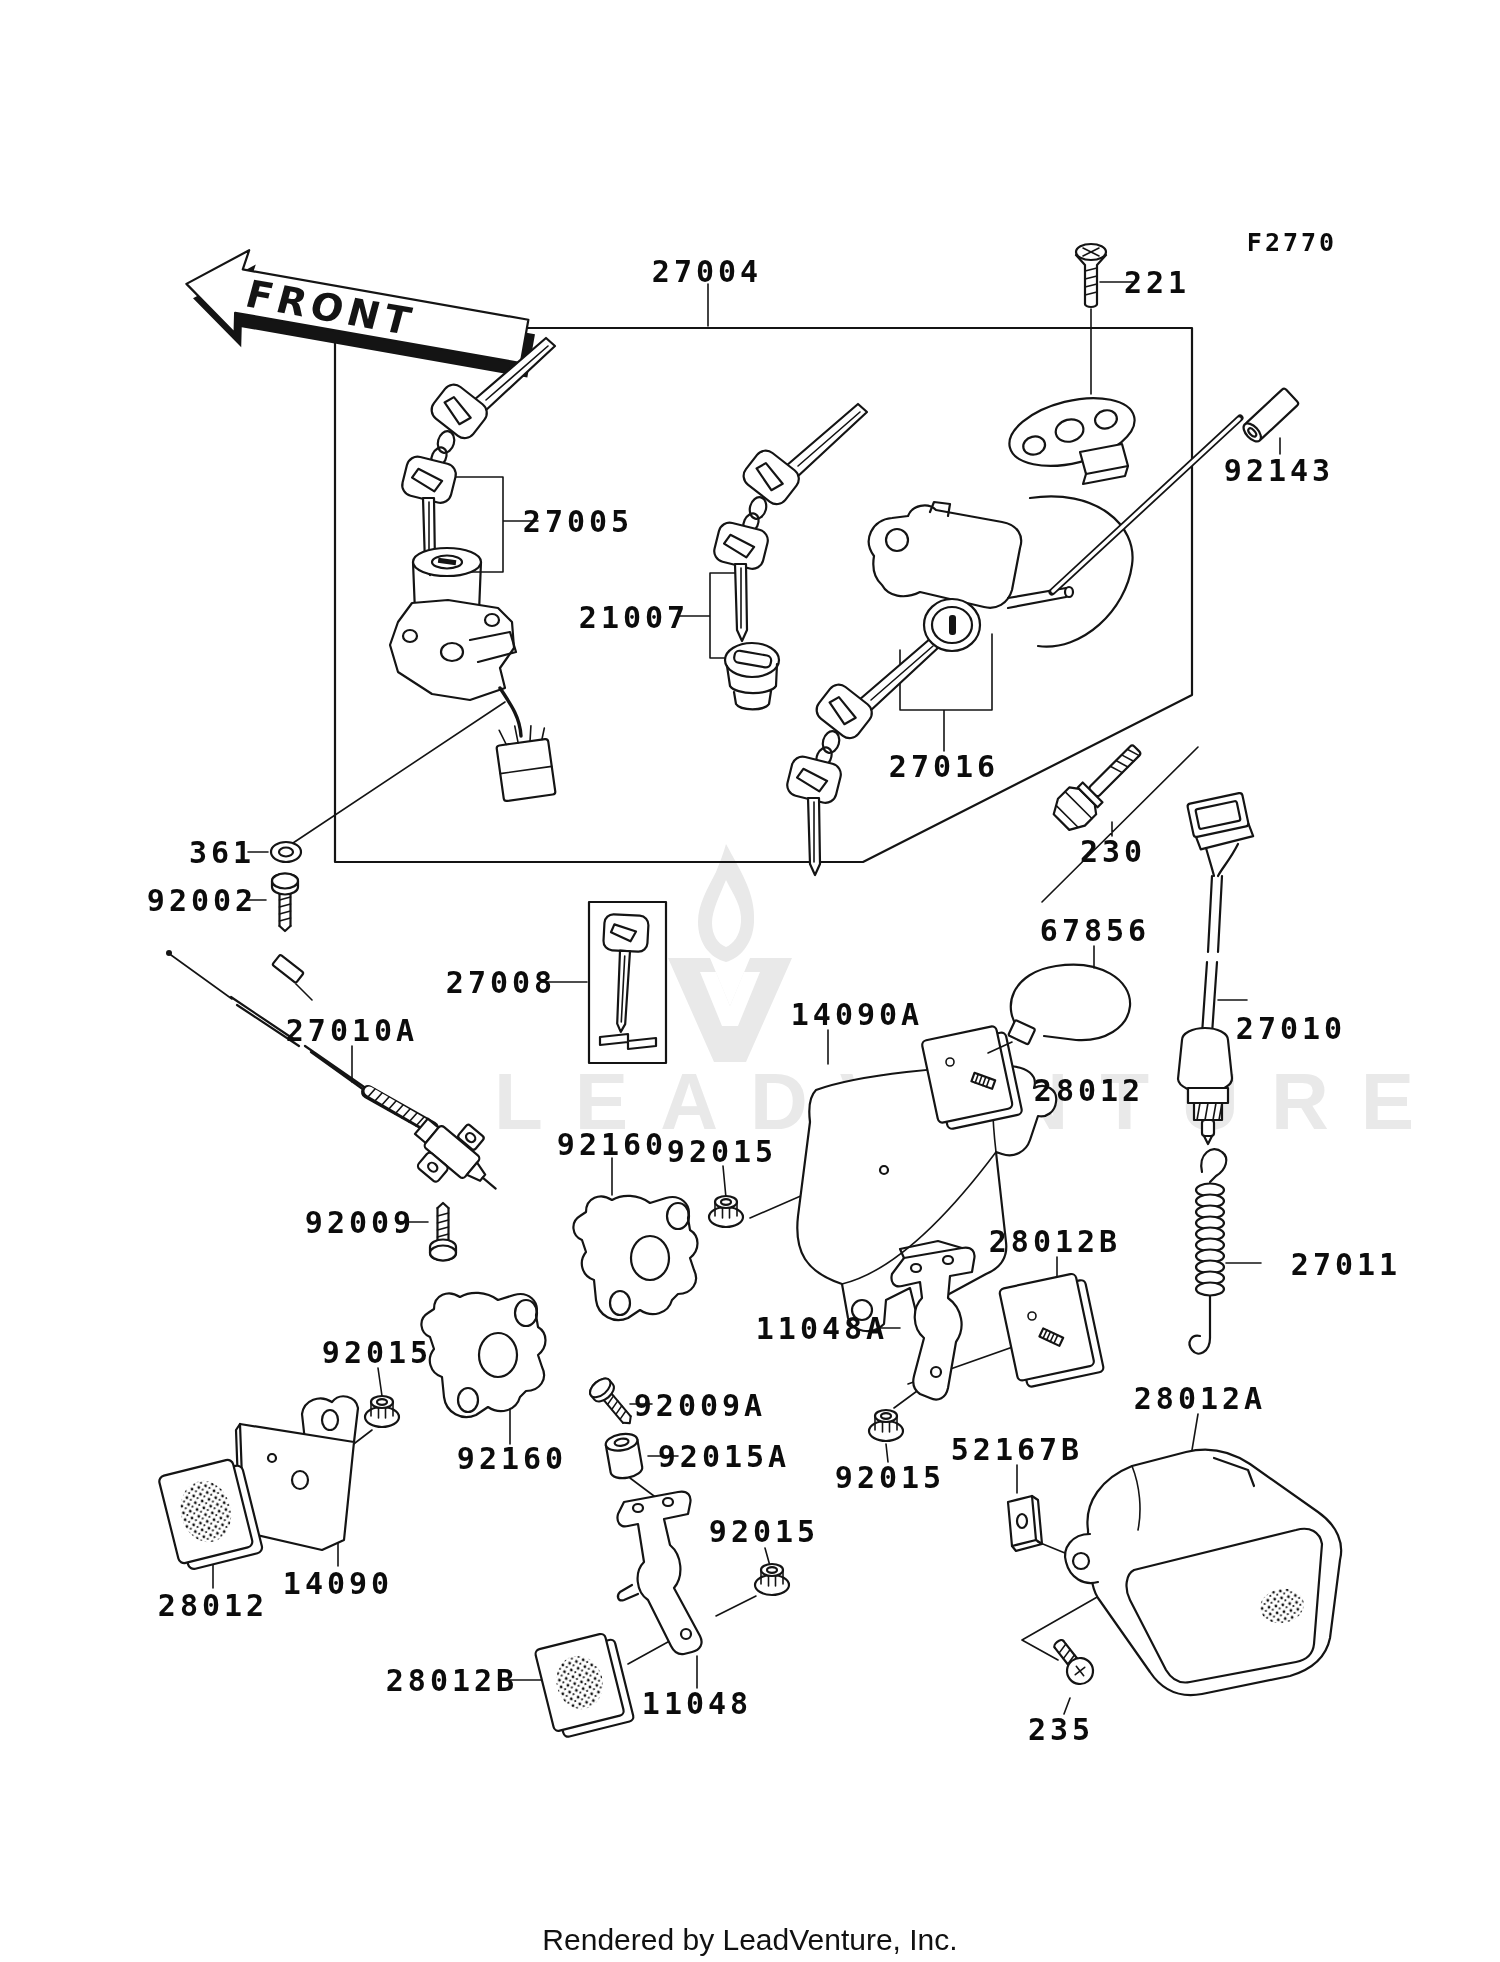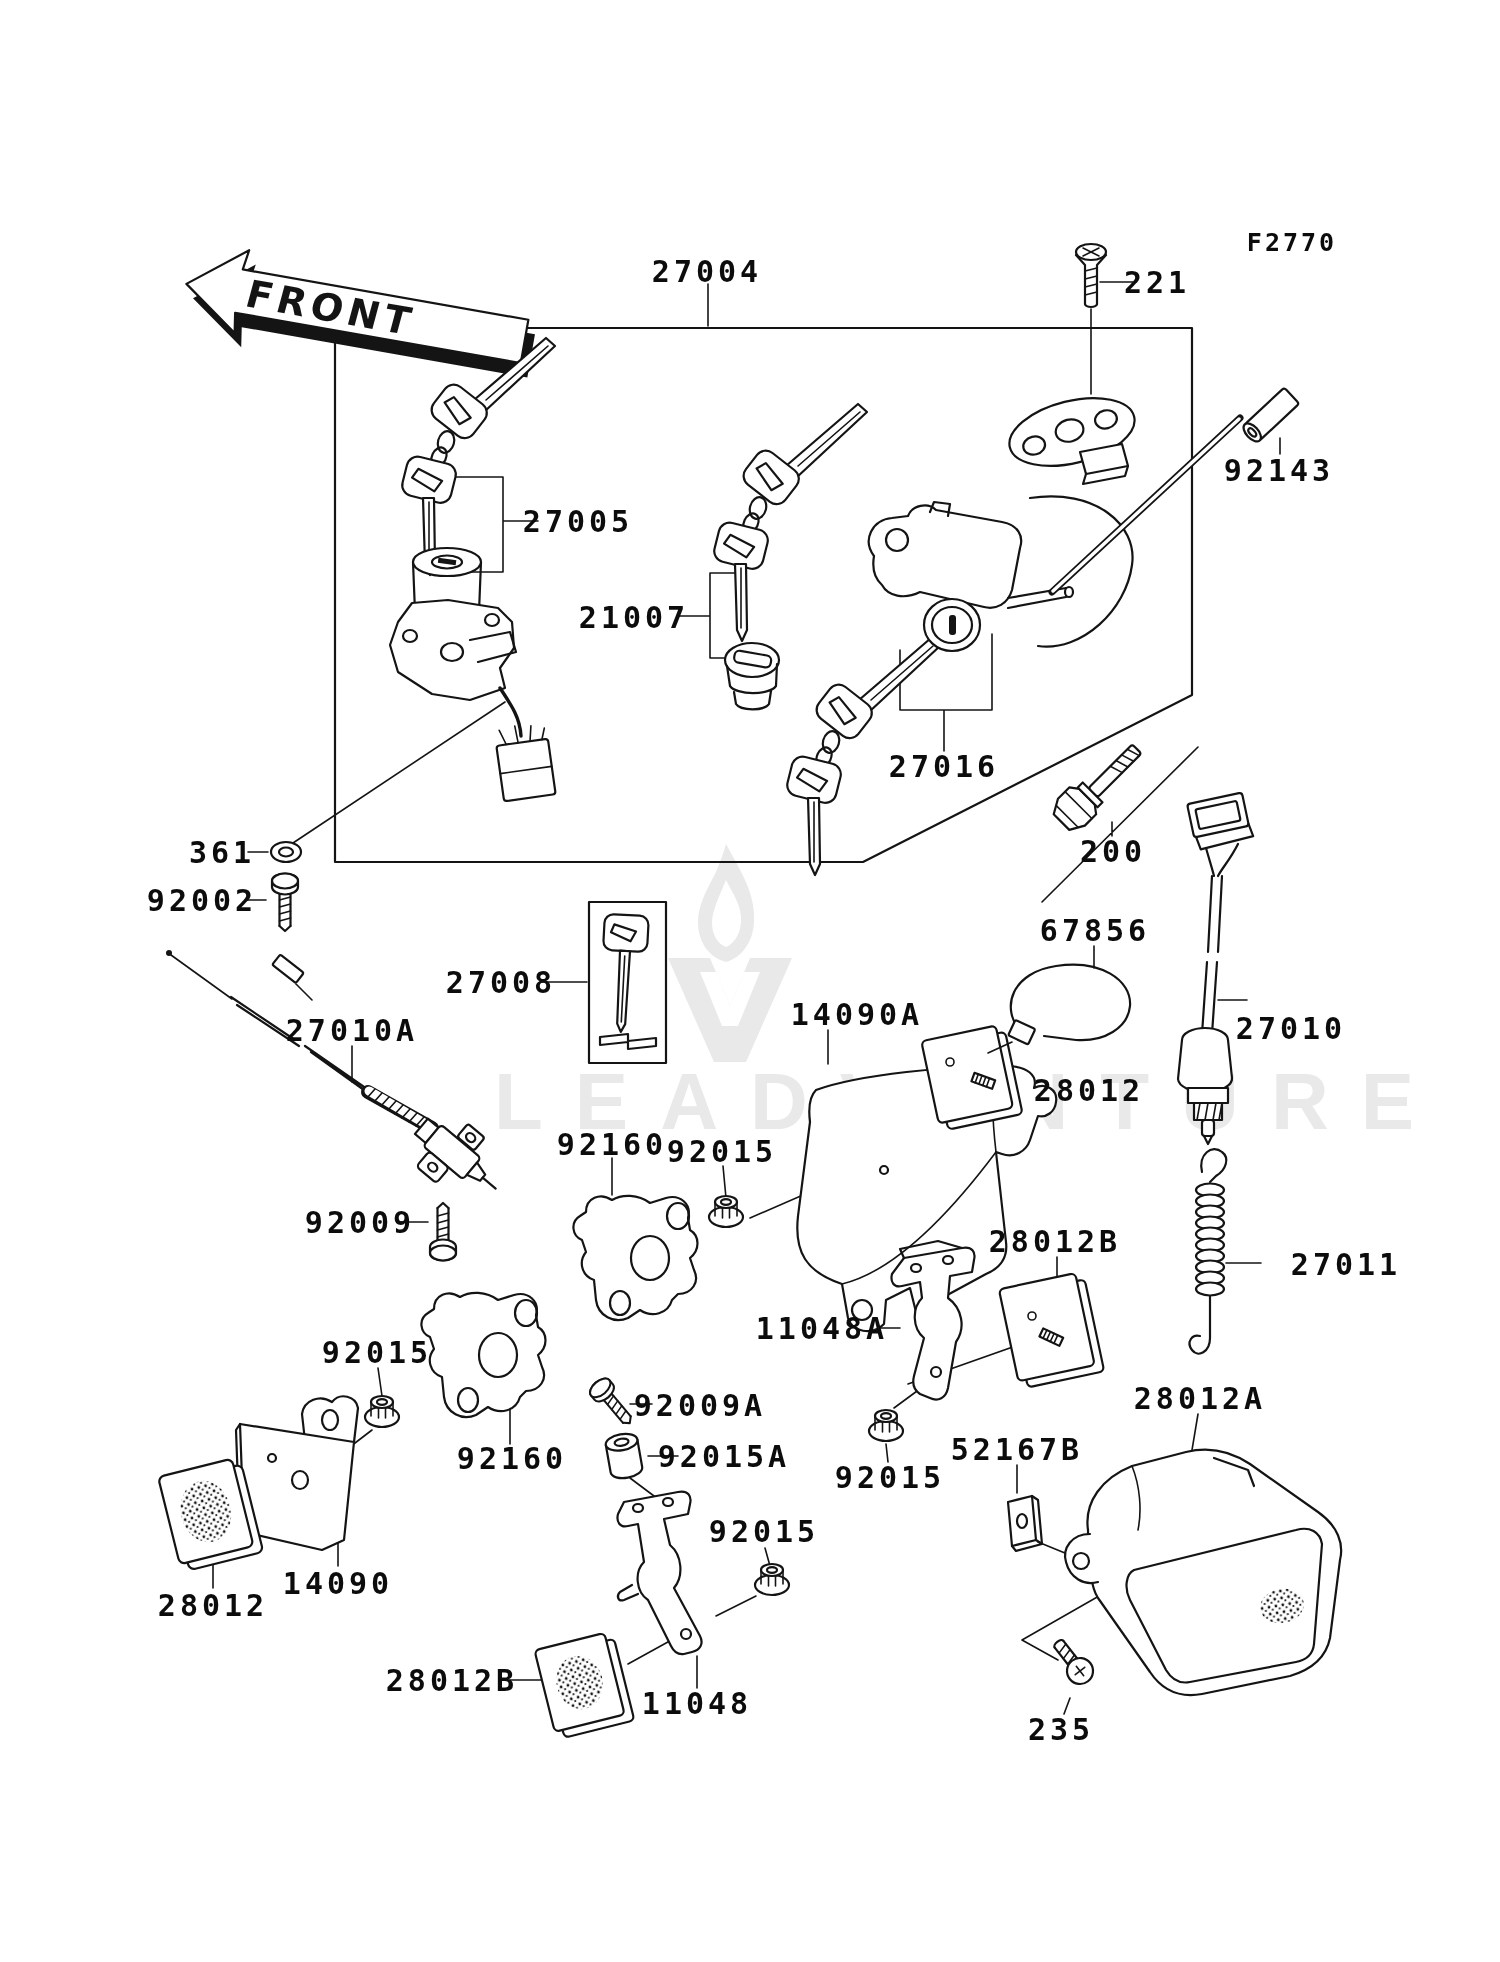--- a/index.html
+++ b/index.html
@@ -398,21 +398,21 @@
     </g>
   </svg>
 
   <span class="plabel code" style="left:1292px;top:242px">F2770</span>
   <span class="plabel" style="left:707px;top:271px">27004</span>
   <span class="plabel" style="left:1157px;top:282px">221</span>
   <span class="plabel" style="left:1279px;top:470px">92143</span>
   <span class="plabel" style="left:578px;top:521px">27005</span>
   <span class="plabel" style="left:634px;top:617px">21007</span>
   <span class="plabel" style="left:944px;top:766px">27016</span>
-  <span class="plabel" style="left:1113px;top:851px">200</span>
+  <span class="plabel" style="left:1113px;top:851px">230</span>
   <span class="plabel" style="left:222px;top:852px">361</span>
   <span class="plabel" style="left:202px;top:900px">92002</span>
   <span class="plabel" style="left:501px;top:982px">27008</span>
   <span class="plabel" style="left:352px;top:1030px">27010A</span>
   <span class="plabel" style="left:1095px;top:930px">67856</span>
   <span class="plabel" style="left:857px;top:1014px">14090A</span>
   <span class="plabel" style="left:1089px;top:1090px">28012</span>
   <span class="plabel" style="left:1291px;top:1028px">27010</span>
   <span class="plabel" style="left:612px;top:1144px">92160</span>
   <span class="plabel" style="left:722px;top:1151px">92015</span>
@@ -427,13 +427,14 @@
   <span class="plabel" style="left:512px;top:1458px">92160</span>
   <span class="plabel" style="left:764px;top:1531px">92015</span>
   <span class="plabel" style="left:1017px;top:1449px">52167B</span>
   <span class="plabel" style="left:890px;top:1477px">92015</span>
   <span class="plabel" style="left:338px;top:1583px">14090</span>
   <span class="plabel" style="left:213px;top:1605px">28012</span>
   <span class="plabel" style="left:452px;top:1680px">28012B</span>
   <span class="plabel" style="left:697px;top:1703px">11048</span>
   <span class="plabel" style="left:1061px;top:1729px">235</span>
 
+  <div class="footer">Rendered by LeadVenture, Inc.</div>
 </div>
 
 </body></html>

